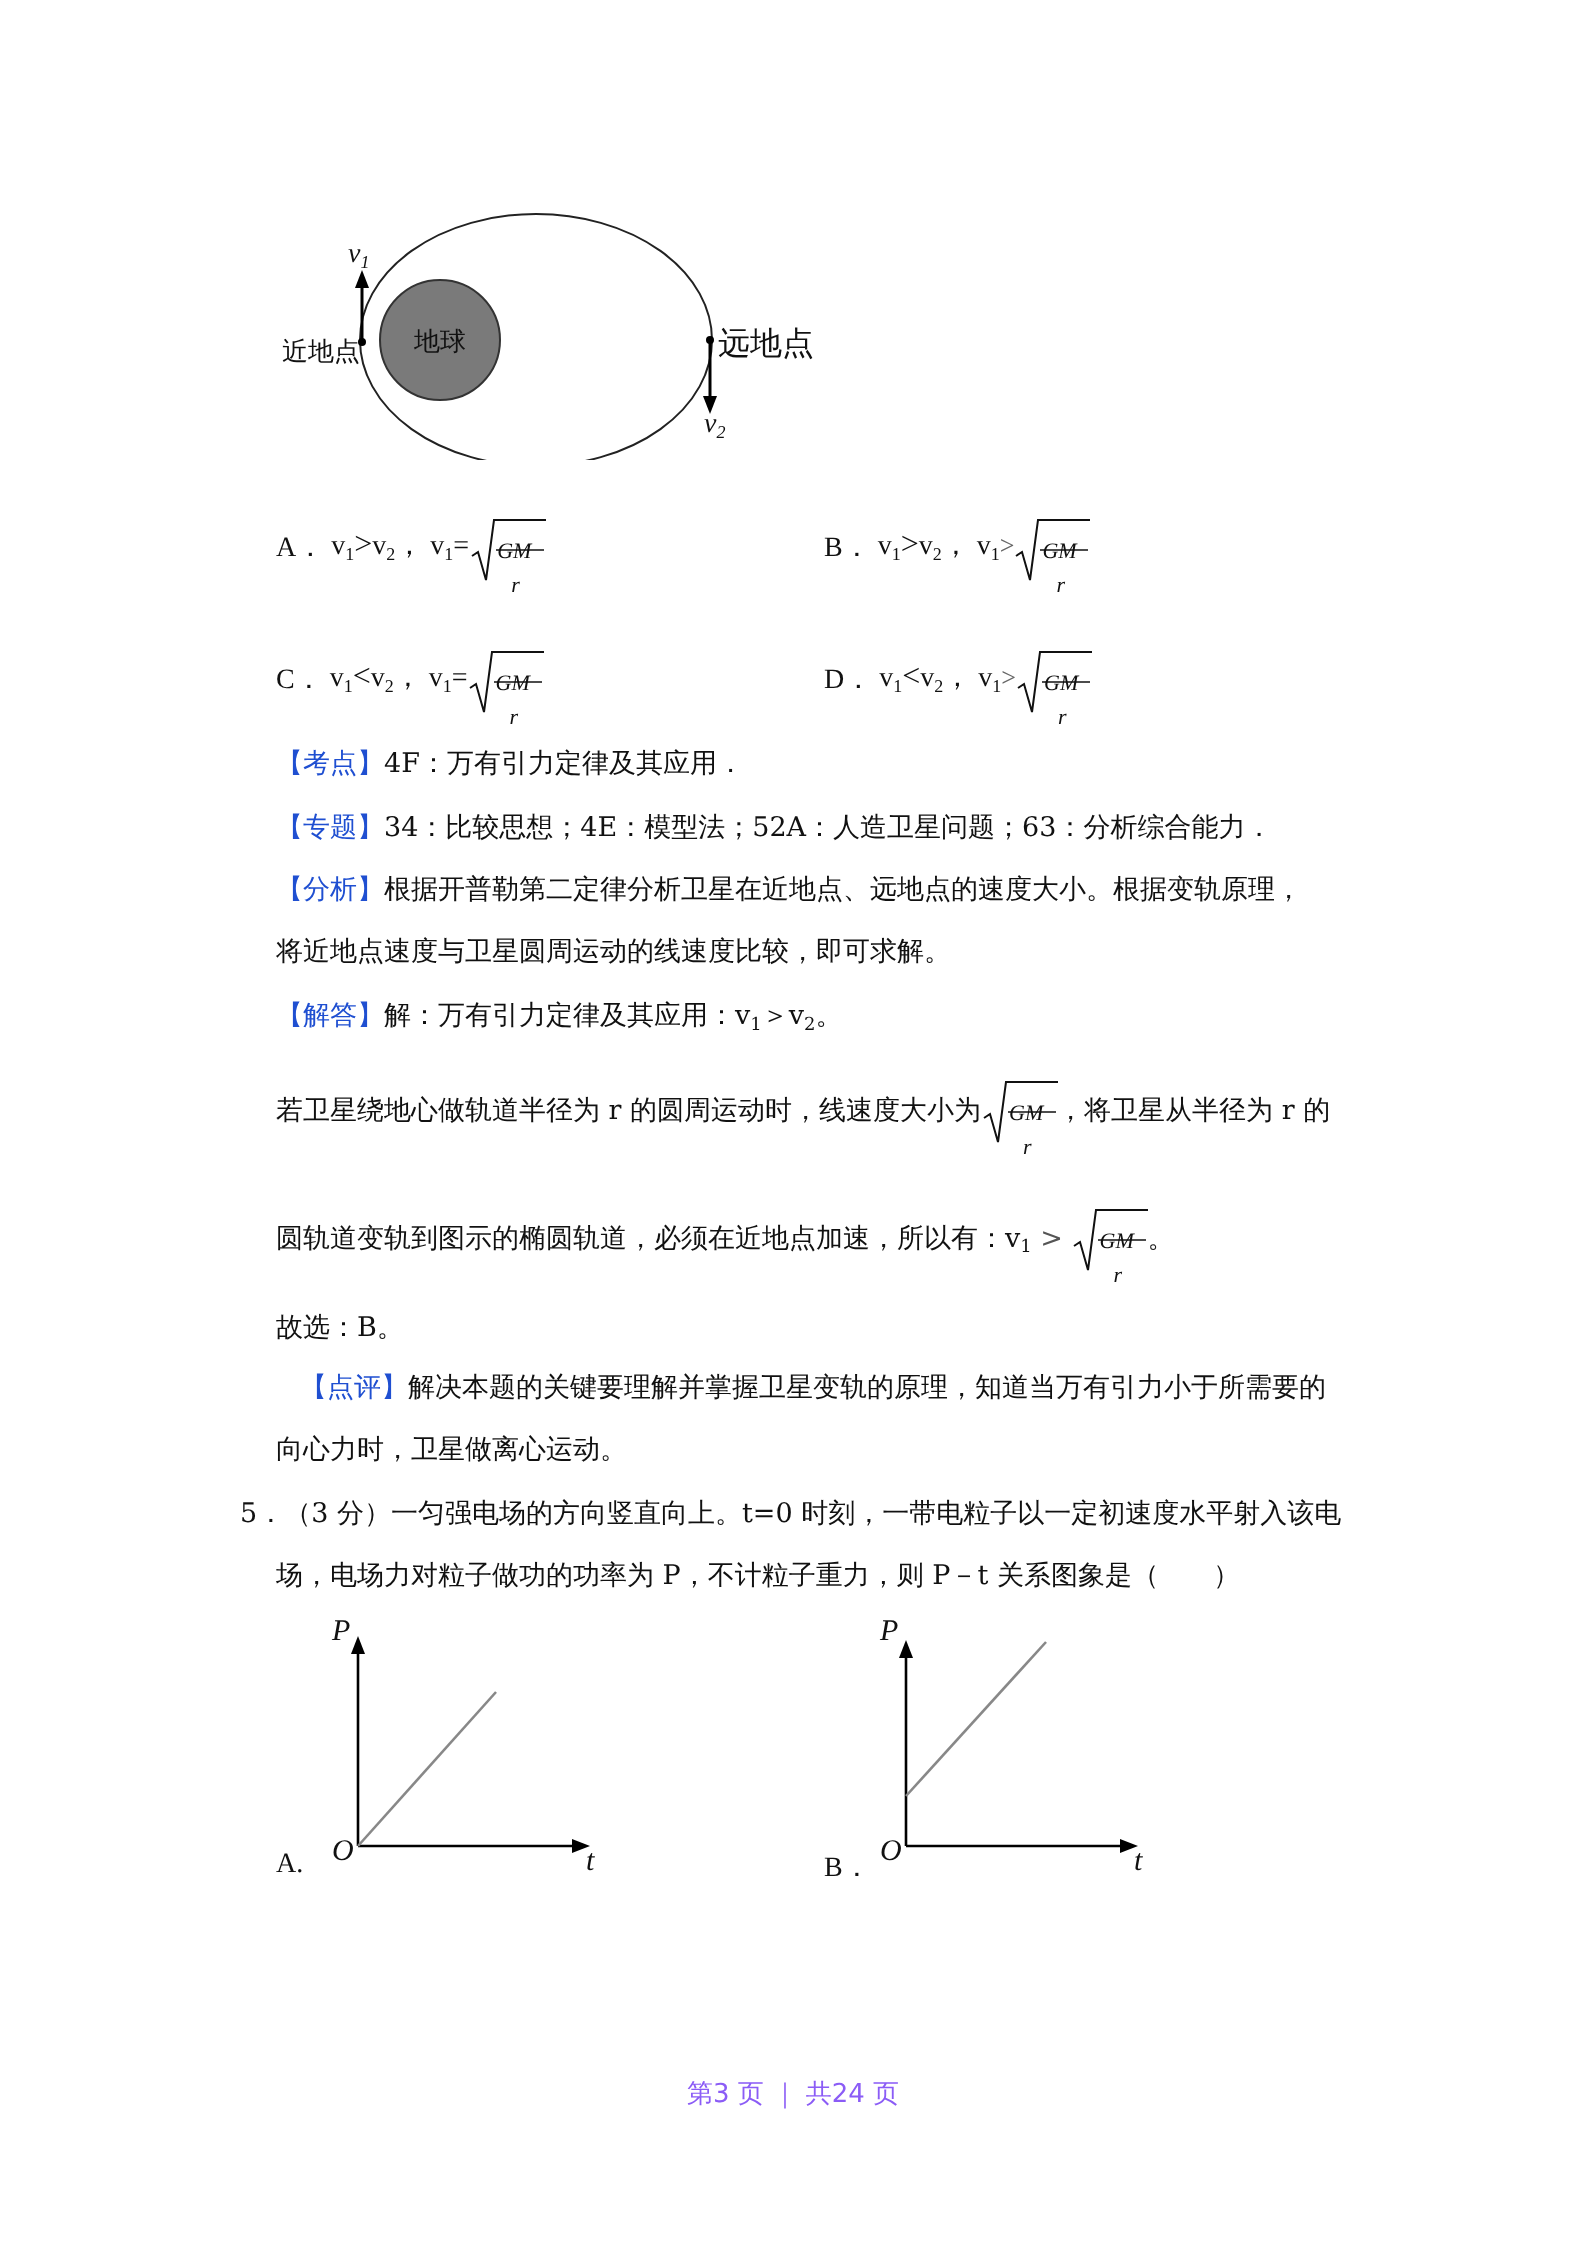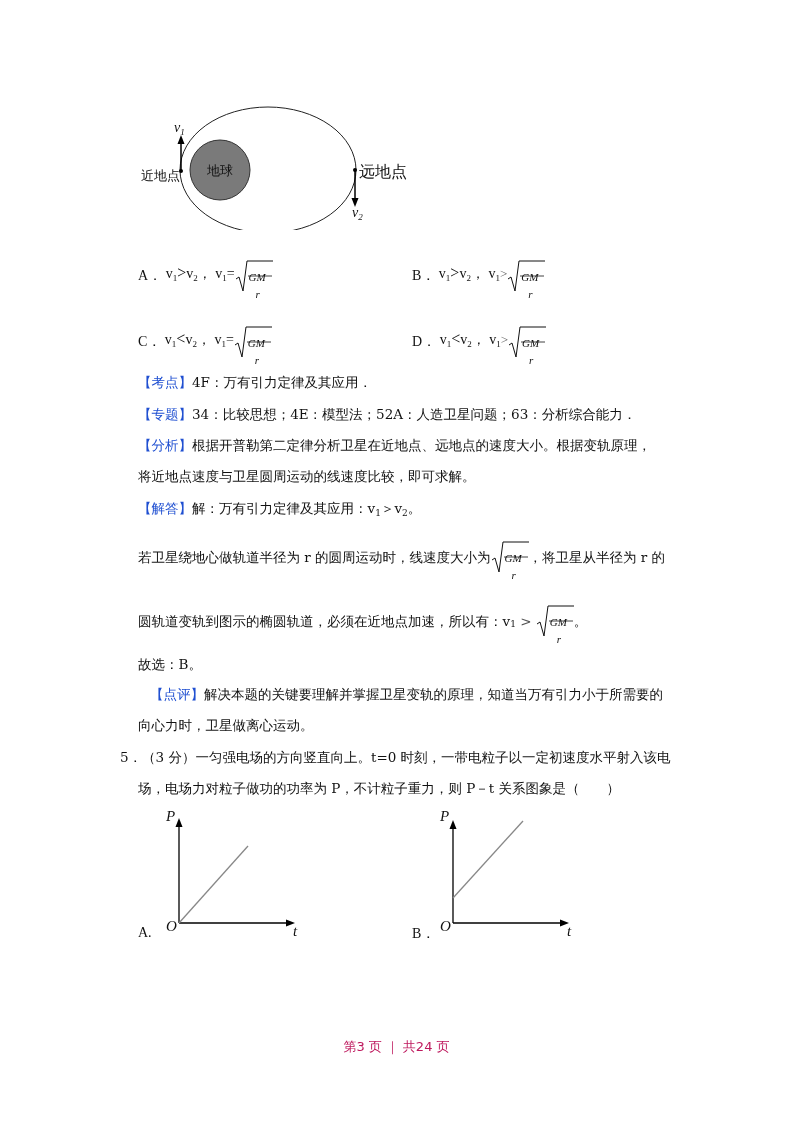--- a/index.html
+++ b/index.html
@@ -8,21 +8,21 @@
   .abs { position:absolute; }
   .line { position:absolute; white-space:nowrap; line-height:20px; }
   .tag { color:#1f4fd1; }
   .sub { font-size:9px; vertical-align:-3px; }
   .frac-wrap { display:inline-block; position:relative; vertical-align:middle; height:34px; width:38px; }
   .frac-wrap svg { position:absolute; left:0; top:0; }
   .frac-num, .frac-den { position:absolute; font-style:italic; font-family:"Liberation Serif",serif; font-size:11px; }
   .frac-num { left:14px; top:1px; }
   .frac-den { left:21px; top:18px; }
   .opt { position:absolute; white-space:nowrap; line-height:34px; font-family:"Liberation Serif",serif; font-size:14px; }
-  .footer { position:absolute; left:0; width:793px; text-align:center; top:1038px; font-family:"DejaVu Sans","Liberation Sans",sans-serif; font-size:13px; color:#be185d; }
+  .footer { position:absolute; left:0; width:793px; text-align:center; top:1038px; font-family:"DejaVu Sans","Liberation Sans",sans-serif; font-size:13px; color:#8b5cf6; }
   .ital { font-style:italic; font-family:"Liberation Serif",serif;text-align:center; }
 </style>
 </head>
 <body>
 
 <div class="abs" style="left:130px;top:100px;width:280px;height:130px;">
   <svg width="280" height="130" viewBox="0 0 280 130">
     <ellipse cx="138" cy="70" rx="88" ry="63" fill="none" stroke="#222" stroke-width="1"></ellipse>
     <circle cx="90" cy="70" r="30" fill="#7a7a7a" stroke="#333" stroke-width="1"></circle>
     <line x1="51" y1="72" x2="51" y2="42" stroke="#000" stroke-width="1.5"></line>

